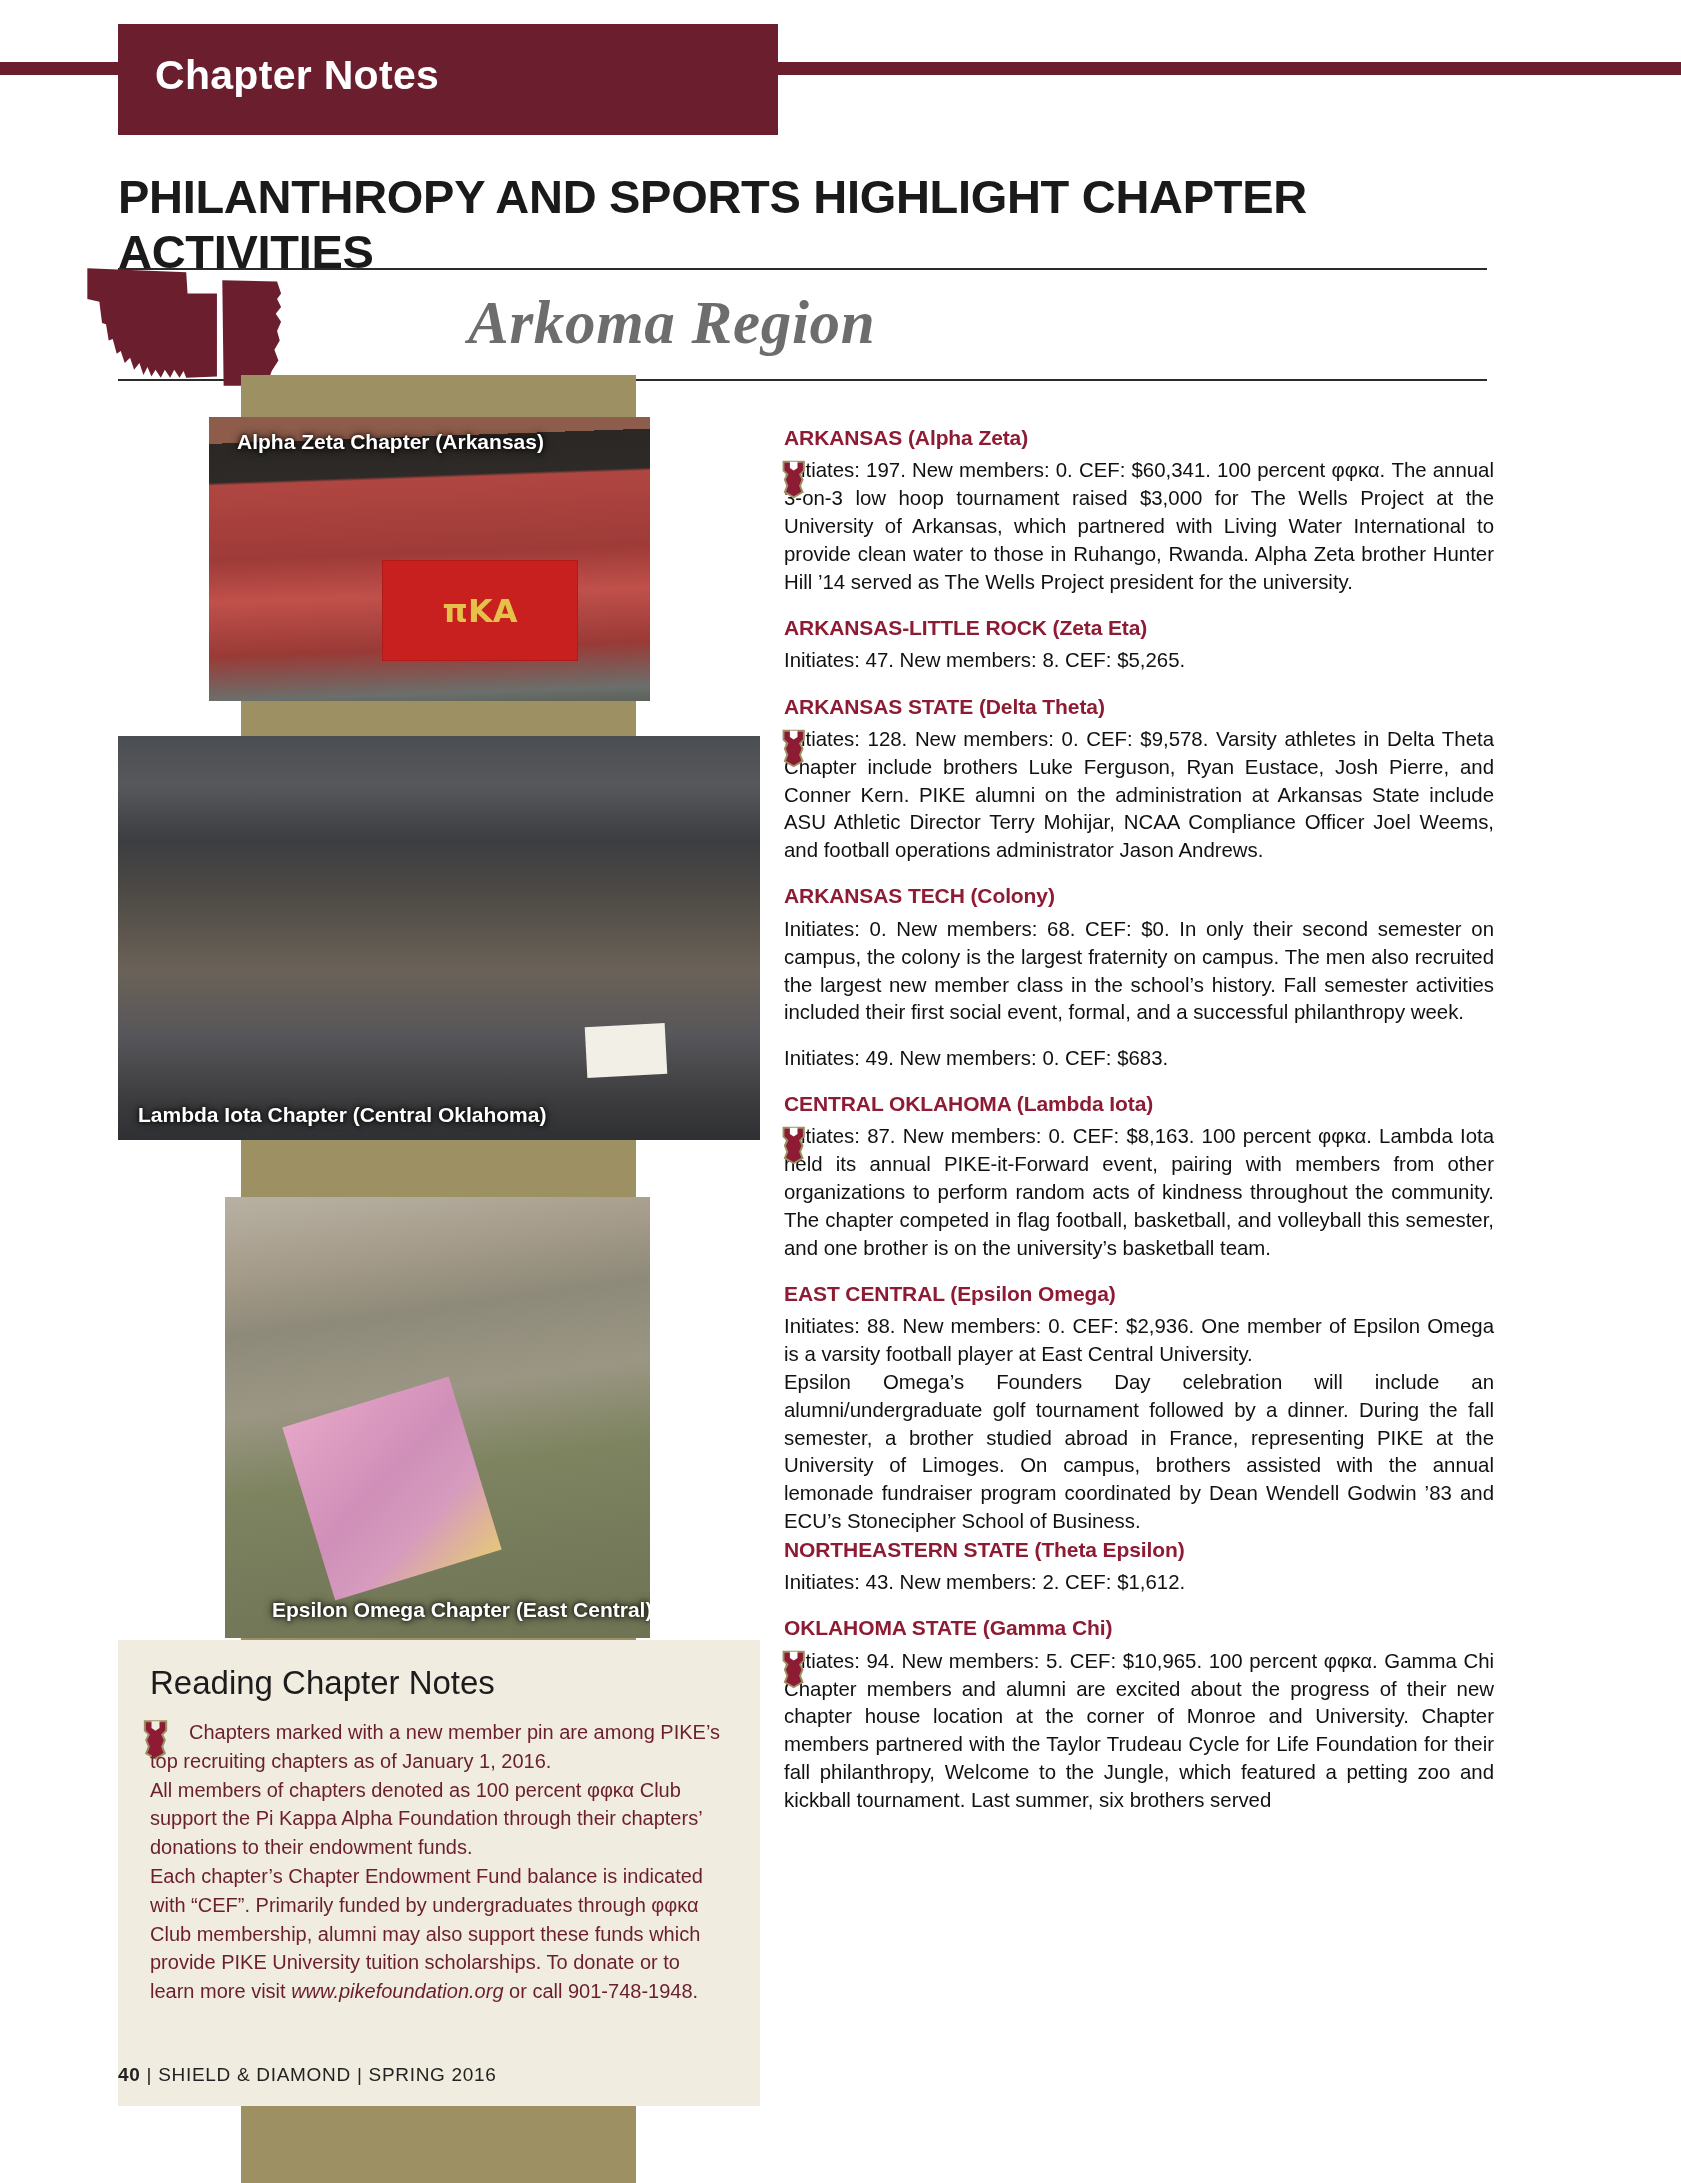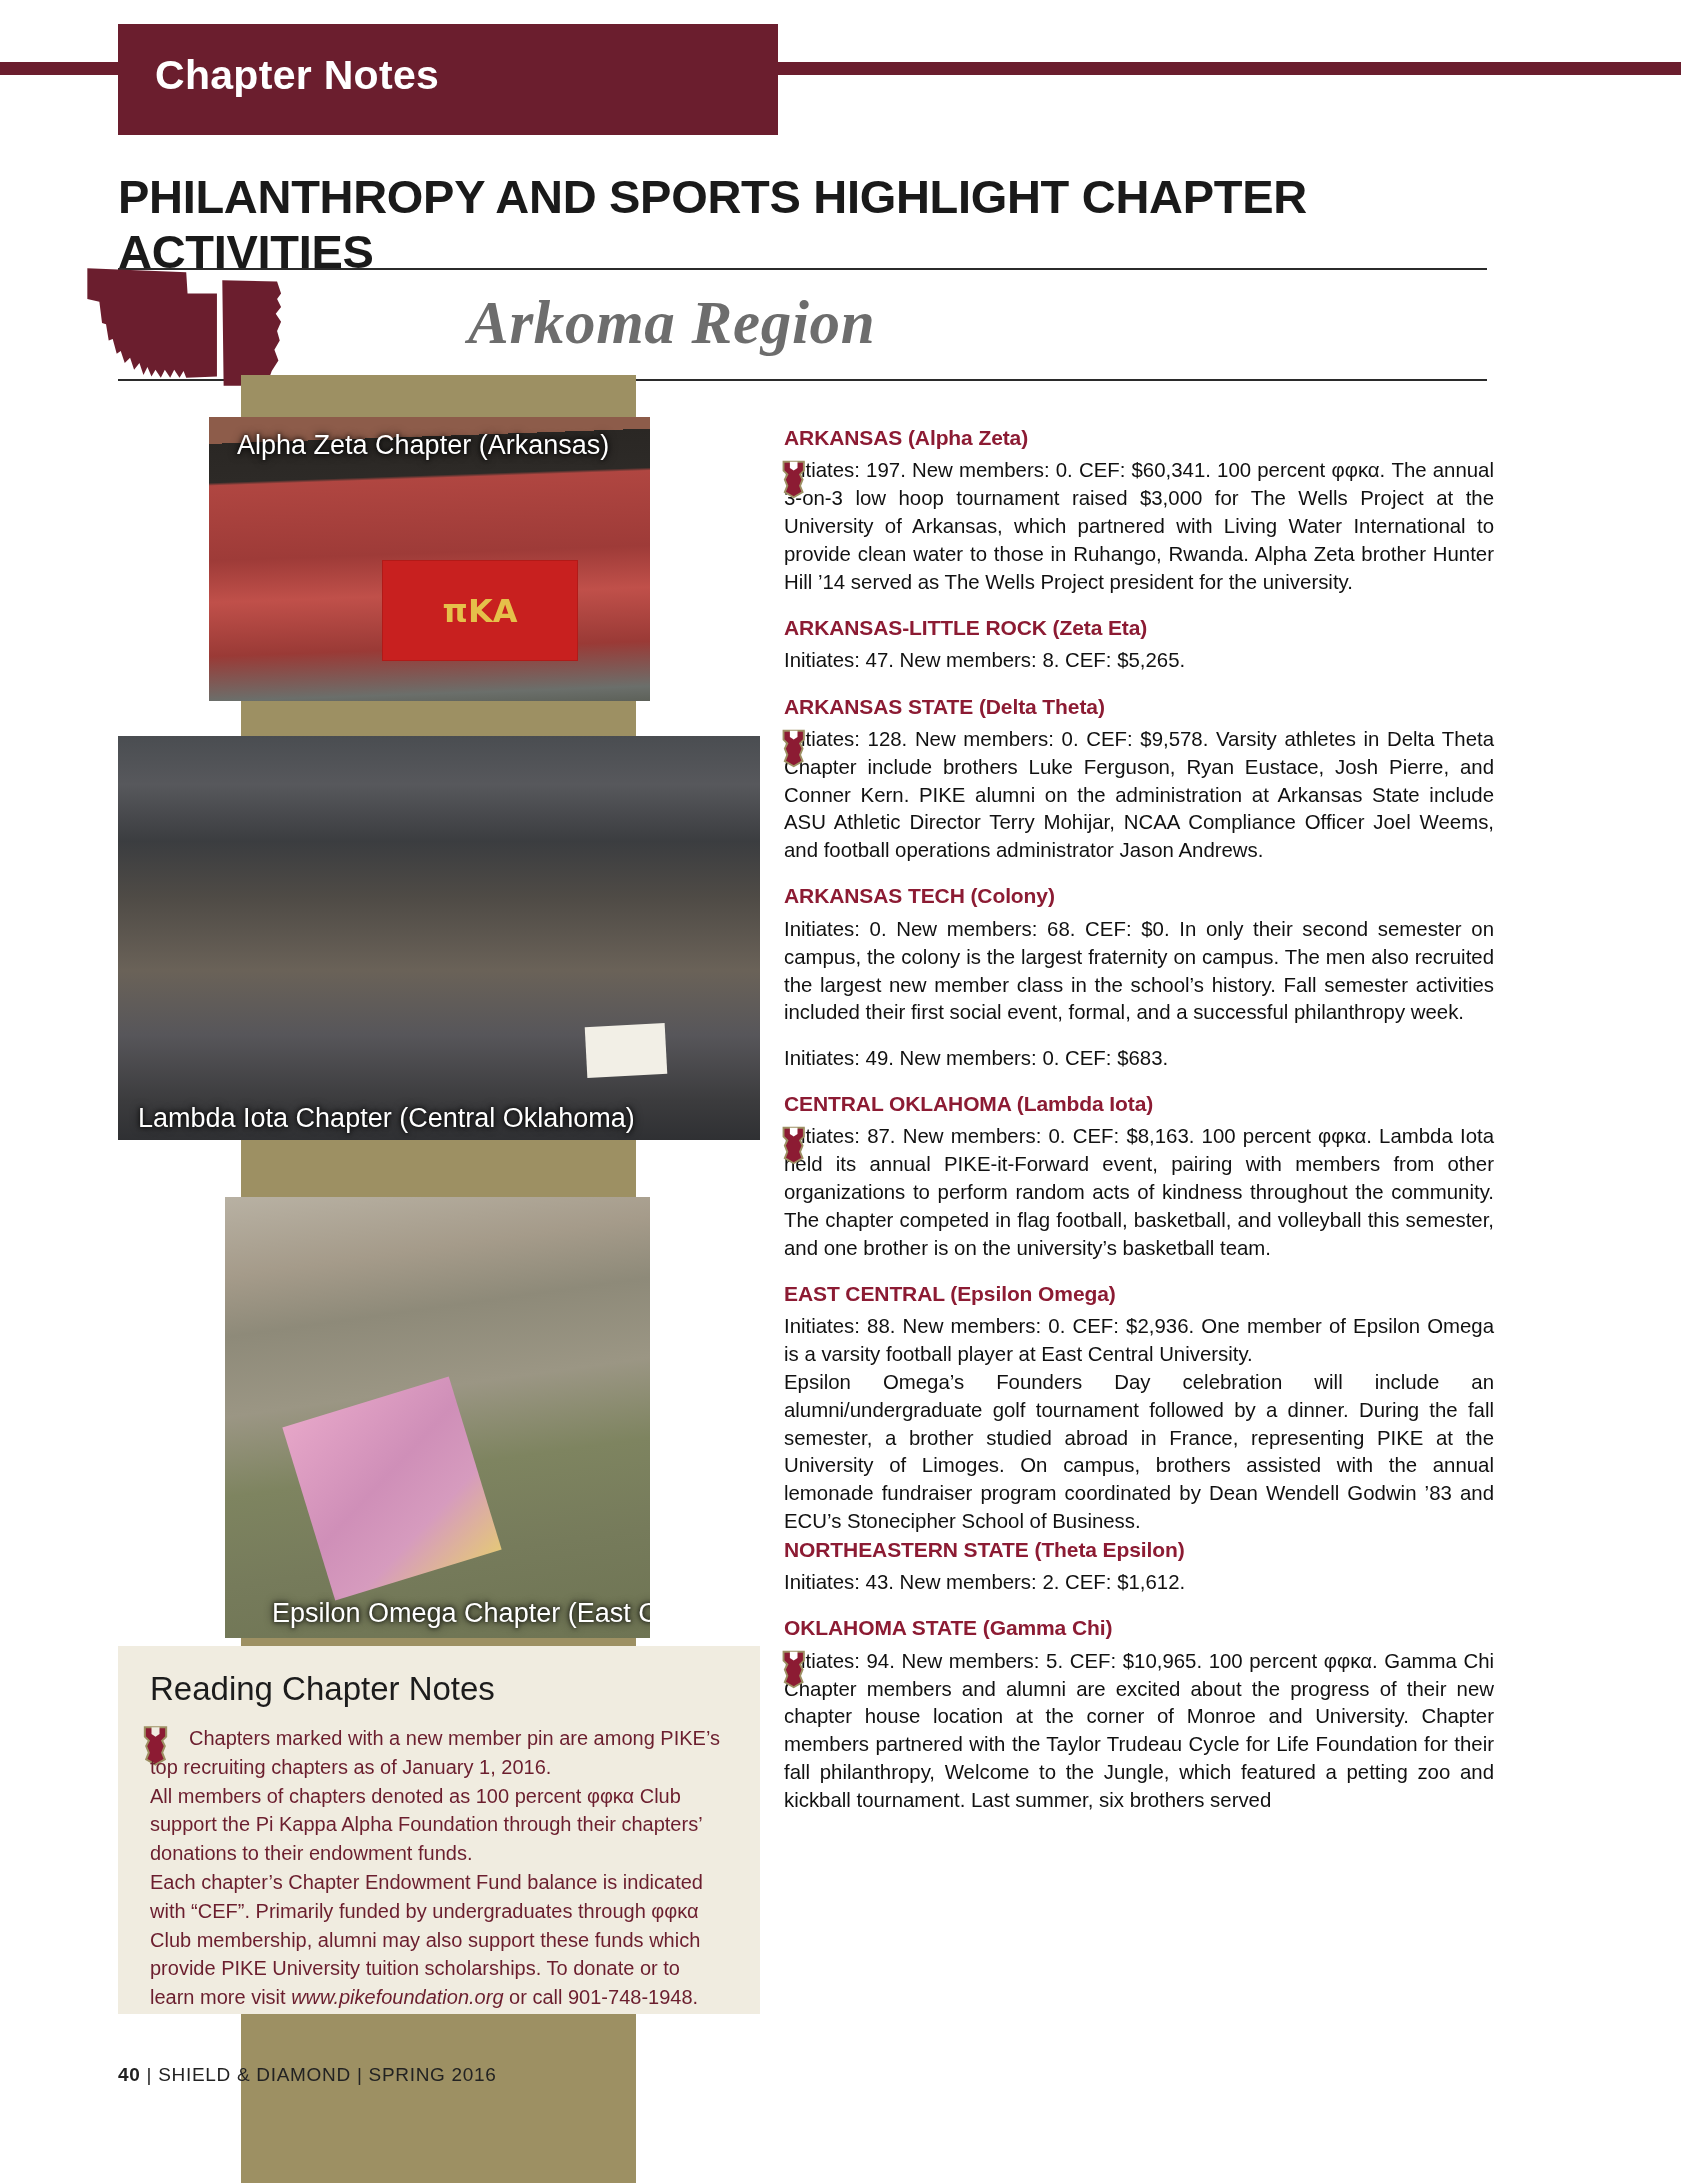--- a/index.html
+++ b/index.html
@@ -46,21 +46,21 @@
     position:absolute;left:86px;top:252px;width:314px;height:134px;
   }
   
   #gold-bar{
     position:absolute;left:241px;top:375px;width:395px;height:1809px;
     background:#9d9063;
   }
   
   .photo{position:absolute;overflow:hidden;}
   .photo .caption{
-    position:absolute;color:#fff;font-weight:normal;font-size:27px;
+    position:absolute;color:#fff;font-weight:bold;font-size:21px;
     text-shadow:0 0 4.7px rgba(0,0,0,.95), 0 0 9.4px rgba(0,0,0,.8);
     white-space:nowrap;
   }
   #photo-alpha-zeta{left:209px;top:417px;width:441px;height:284px;
     background:linear-gradient(178deg,#8d5c4a 0%,#8d5c4a 9%,#2a2724 9%,#2d2a27 22%,#b04641 23%,#9e3b38 48%,#c0504a 62%,#9a3a36 80%,#6b6f6b 95%,#5d6159 100%);}
   #photo-alpha-zeta .caption{left:28px;top:13.4px;}
   #photo-alpha-zeta .flag{
     position:absolute;left:173px;top:143px;width:194px;height:99px;
     background:#c8201f;border:1.3px solid #b11a18;
     display:flex;align-items:center;justify-content:center;
@@ -77,23 +77,22 @@
   #photo-epsilon-omega{left:225px;top:1197px;width:425px;height:441px;
     background:linear-gradient(172deg,#b8b1a3 0%,#a59b8a 16%,#8e8a79 28%,#9b9684 44%,#7e8460 60%,#767b5b 78%,#6e7453 100%);}
   #photo-epsilon-omega .caption{left:47px;top:401px;}
   #photo-epsilon-omega .board{
     position:absolute;left:80px;top:201px;width:174px;height:181px;
     background:linear-gradient(150deg,#e6a6c8,#cf8fb8 45%,#d69bbe 70%,#e4c77a);
     transform:rotate(-17deg);
   }
   
   #reading-box{
-    position:absolute;left:118px;top:1640px;width:642px;height:368px;
+    position:absolute;left:118px;top:1640px;width:642px;height:466px;
     background:#f0ece0;
-    margin-top:6px;
   }
   #reading-title{
     position:absolute;left:32px;top:24px;font-size:33px;color:#1c1c1c;
   }
   #reading-body{
     position:absolute;left:32px;top:78px;width:579px;
     color:#6B1E2E;font-size:20px;line-height:1.44;
   }
   #reading-body p{margin:0;}
   #reading-first{text-indent:39px;}

